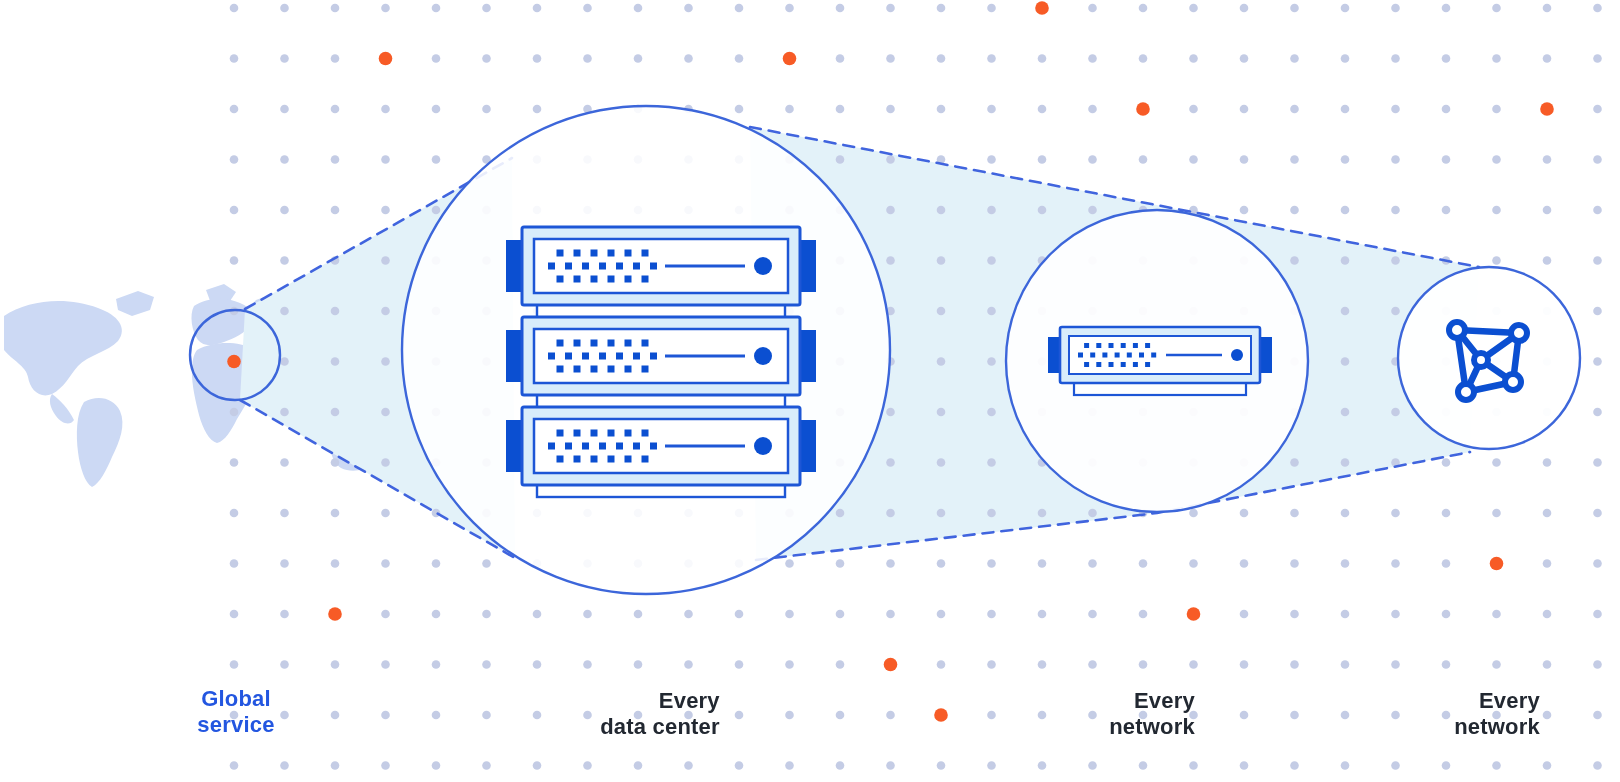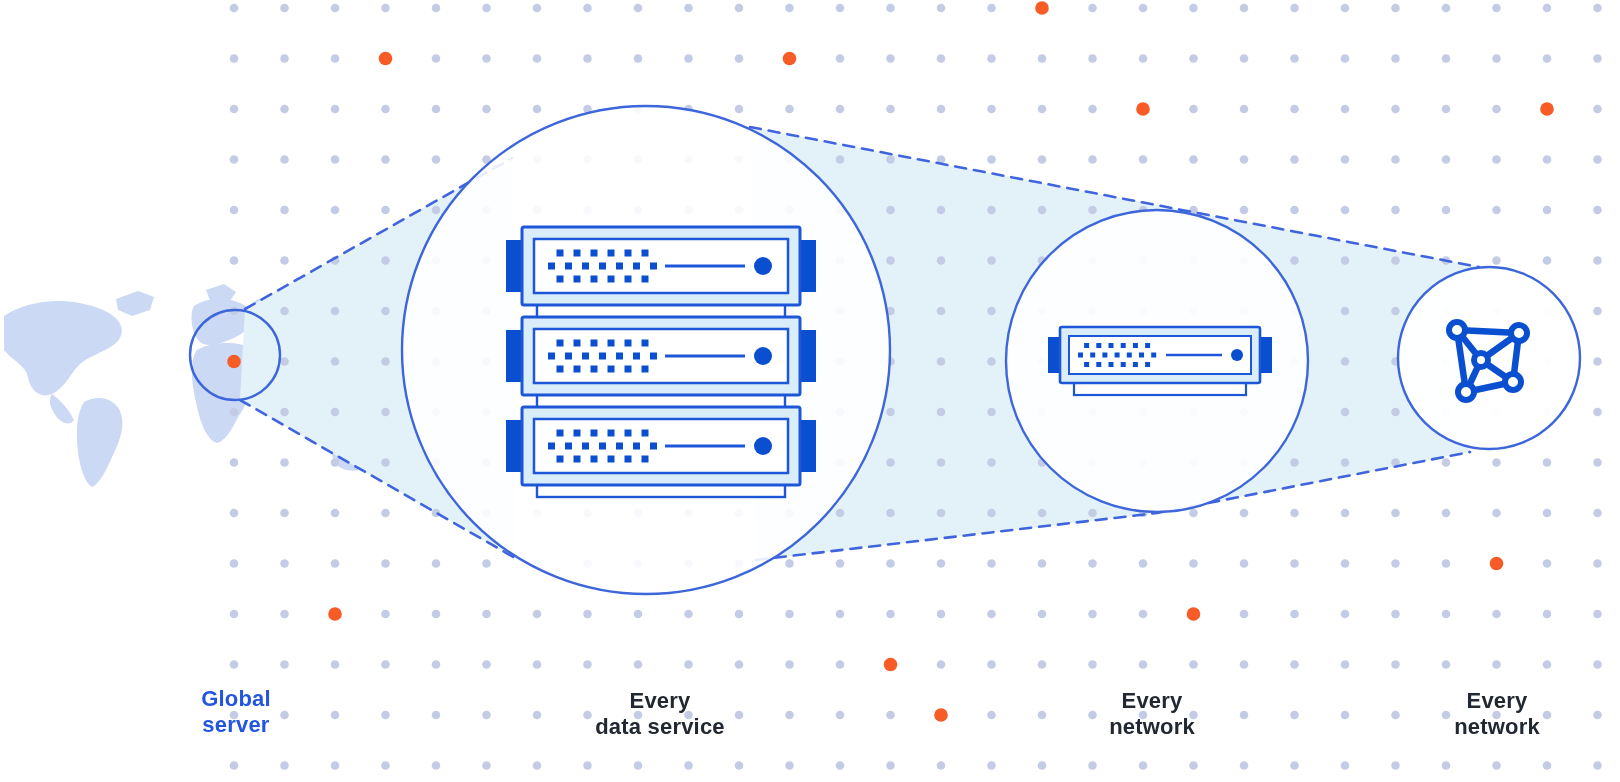--- a/index.html
+++ b/index.html
@@ -3,21 +3,21 @@
 <meta charset="utf-8">
 <style>
   html,body{margin:0;padding:0;background:#ffffff;}
   .scene{position:relative;width:1620px;height:782px;overflow:hidden;background:#ffffff;
          font-family:"Liberation Sans",sans-serif;}
   .scene svg{position:absolute;left:0;top:0;}
   .stage-label{position:absolute;transform:translateX(-50%);text-align:center;
                font-weight:700;font-size:22px;line-height:26px;letter-spacing:.2px;white-space:nowrap;}
   .stage-label span{display:block;}
   .lbl-blue{color:#2356e0;}
-  .lbl-dark{color:#222831;}
+  .lbl-dark{color:#222831;text-align:right;}
   #label-global{left:236px;top:686px;}
   #label-datacenter{left:660px;top:688px;}
   #label-server{left:1152px;top:688px;}
   #label-service{left:1497px;top:688px;}
 </style>
 </head>
 <body>
 
 <div class="scene">
   <svg id="scene-svg" width="1620" height="782" viewBox="0 0 1620 782">
@@ -619,25 +619,25 @@
         <circle cx="1457" cy="330" r="8" fill="#ffffff" stroke="#0b4fd1" stroke-width="6"></circle>
         <circle cx="1519" cy="333" r="8" fill="#ffffff" stroke="#0b4fd1" stroke-width="6"></circle>
         <circle cx="1466" cy="392" r="8" fill="#ffffff" stroke="#0b4fd1" stroke-width="6"></circle>
         <circle cx="1513" cy="382" r="8" fill="#ffffff" stroke="#0b4fd1" stroke-width="6"></circle>
         <circle cx="1481" cy="360" r="7" fill="#ffffff" stroke="#0b4fd1" stroke-width="6"></circle>
       </g>
     </svg>
 
   <div class="stage-label lbl-blue" id="label-global" style="color: rgb(35, 86, 224);">
     <span>Global</span>
-    <span>server</span>
+    <span>service</span>
   </div>
   <div class="stage-label lbl-dark" id="label-datacenter" style="color: rgb(34, 40, 49);">
     <span>Every</span>
-    <span>data service</span>
+    <span>data center</span>
   </div>
   <div class="stage-label lbl-dark" id="label-server" style="color: rgb(34, 40, 49);">
     <span>Every</span>
     <span>network</span>
   </div>
   <div class="stage-label lbl-dark" id="label-service" style="color: rgb(34, 40, 49);">
     <span>Every</span>
     <span>network</span>
   </div>
 </div>

